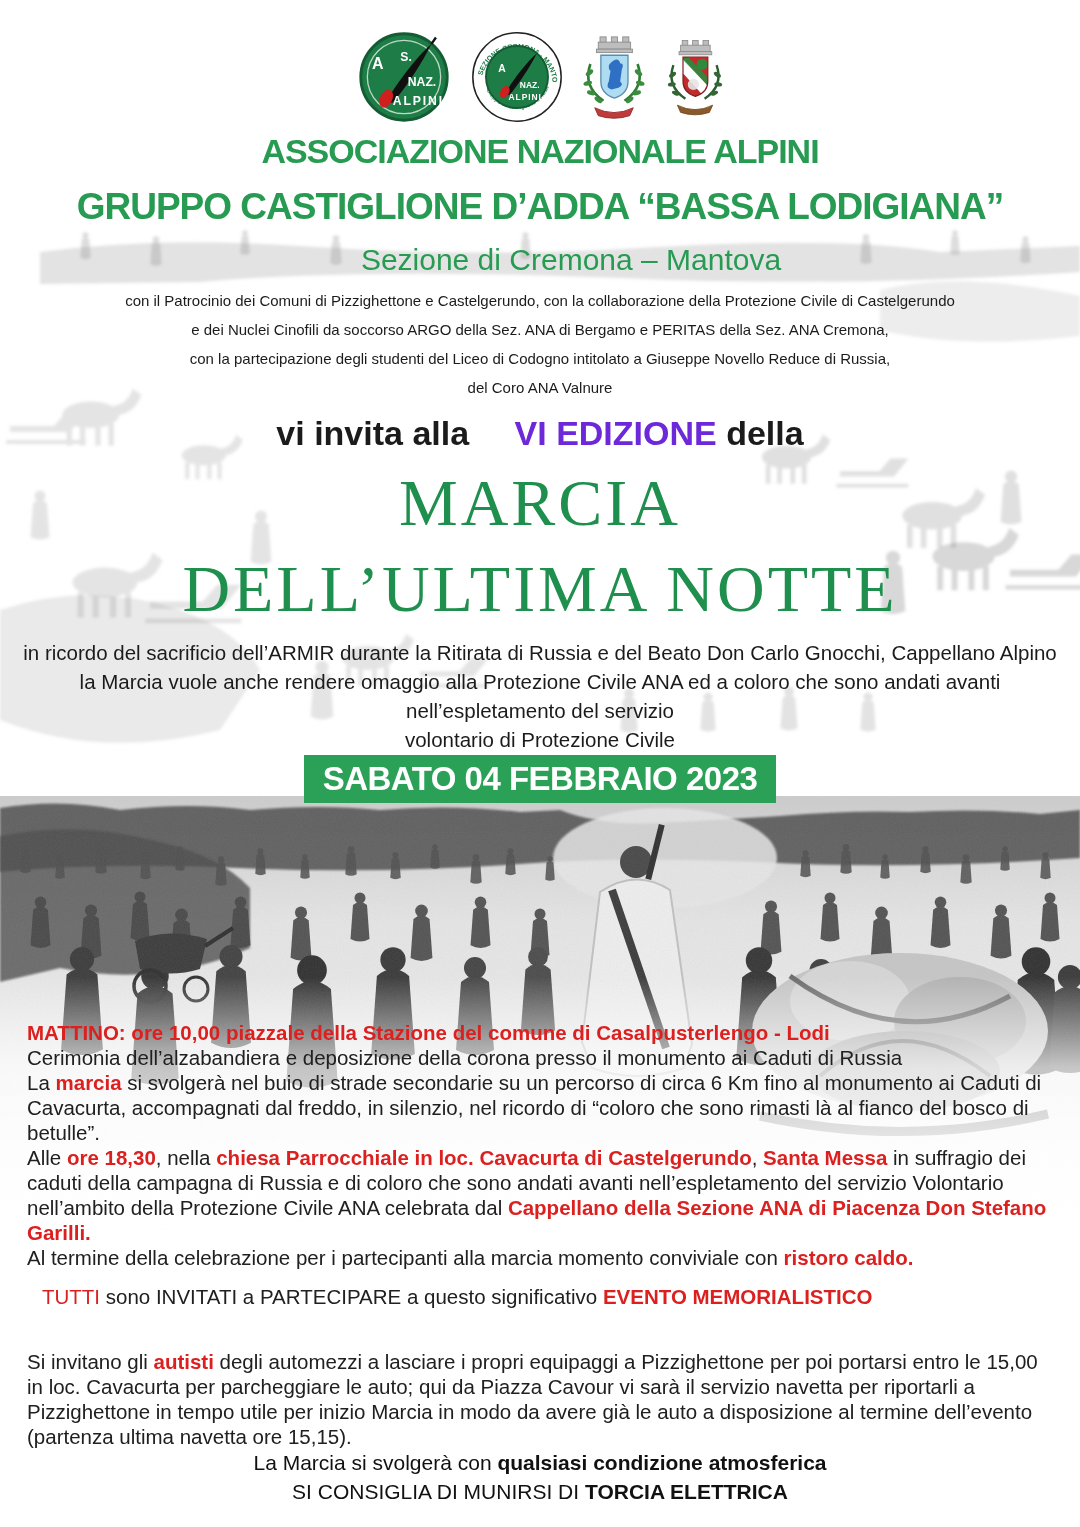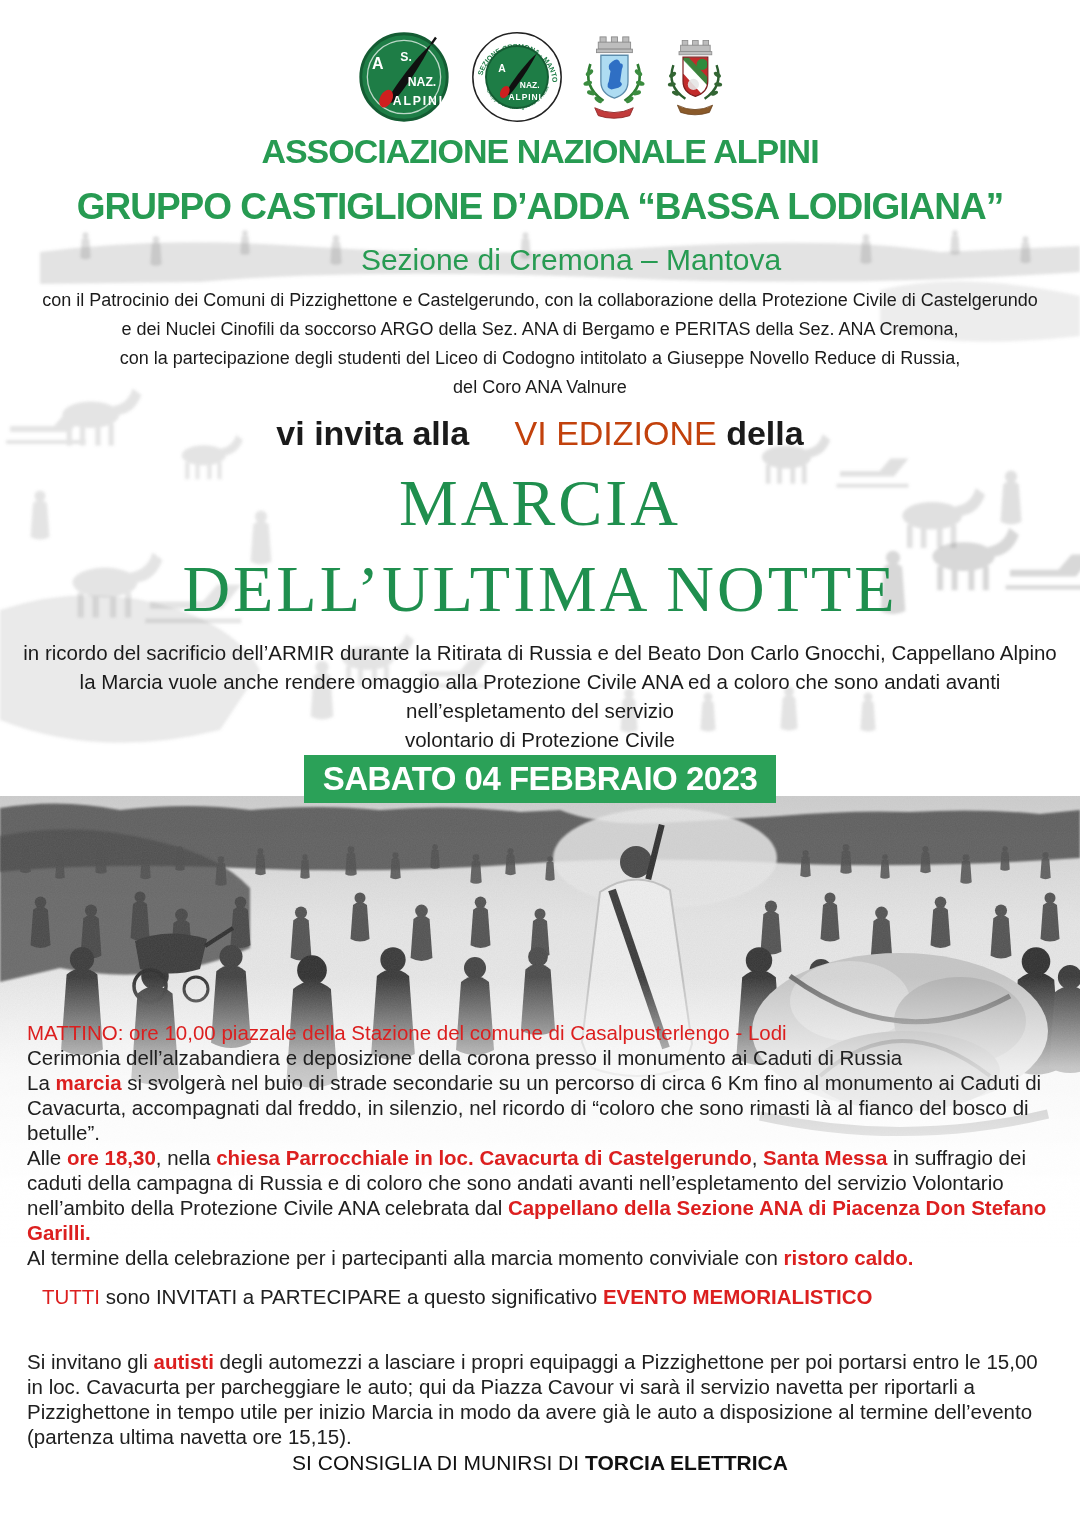--- a/index.html
+++ b/index.html
@@ -7,21 +7,21 @@
   .poster{position:relative;width:1080px;height:1527px;margin:0 auto;background:#ffffff;overflow:hidden;}
   .layer{position:absolute;left:0;pointer-events:none;}
   .block{position:absolute;left:0;width:100%;text-align:center;z-index:2;}
 
   .logos-row{position:absolute;top:30px;left:0;width:100%;display:flex;justify-content:center;align-items:flex-end;gap:14px;z-index:2;}
   .logo{display:block;}
 
   .title1{top:132px;font-size:34px;font-weight:bold;letter-spacing:-1px;color:var(--green);}
   .title2{top:186px;font-size:37px;font-weight:bold;letter-spacing:-1px;color:var(--green);}
   .subtitle{top:243px;font-size:30px;font-weight:normal;color:var(--green);padding-left:31px;}
-  .patronage{top:286px;font-size:18px;line-height:29px;color:#1b1b1b;}
+  .patronage{top:286px;font-size:15px;line-height:29px;color:#1b1b1b;}
   .invite{top:414px;font-size:34px;font-weight:bold;color:#1b1b1b;}
   .main-title{top:460px;font-family:"Liberation Serif",serif;font-size:66px;line-height:86px;letter-spacing:3px;color:#1f8f4e;}
   .desc{top:638px;font-size:20.5px;line-height:29px;color:#1b1b1b;}
 
   .banner{position:absolute;top:755px;left:50%;transform:translateX(-50%);width:472px;height:48px;background:var(--banner);z-index:3;
           display:flex;align-items:center;justify-content:center;}
   .banner span{color:#ffffff;font-size:33px;font-weight:bold;letter-spacing:-0.5px;}
 
   .program{position:absolute;top:1020px;left:27px;width:1028px;z-index:2;font-size:20.5px;line-height:25px;color:#202020;text-align:left;}
   .program p{margin:0;}
@@ -308,40 +308,41 @@
         <ellipse cx="64" cy="69" rx="5" ry="2.6" transform="rotate(-20 64 69)"></ellipse>
       </g>
       <path d="M18 84 q22 11 44 0 l-4 9 q-18 6 -36 0 z" fill="#8a5a2a" stroke="#6b431d" stroke-width="1"></path>
     </svg>
   </div>
 
   <div class="block title2">GRUPPO CASTIGLIONE D’ADDA “BASSA LODIGIANA”</div>
   <div class="block title1">ASSOCIAZIONE NAZIONALE ALPINI</div>
   <div class="block subtitle">Sezione di Cremona – Mantova</div>
   <div class="block patronage">con il Patrocinio dei Comuni di Pizzighettone e Castelgerundo, con la collaborazione della Protezione Civile di Castelgerundo<br>e dei Nuclei Cinofili da soccorso ARGO della Sez. ANA di Bergamo e PERITAS della Sez. ANA Cremona,<br>con la partecipazione degli studenti del Liceo di Codogno intitolato a Giuseppe Novello Reduce di Russia,<br>del Coro ANA Valnure</div>
-  <div class="block invite"><span>vi invita alla </span><span style="color: #c2410c; font-weight: 400; margin-left: 36px;">VI EDIZIONE</span><span> della</span></div>
+  <div class="block invite"><span>vi invita alla </span><span style="color: #6d28d9; font-weight: 700; margin-left: 36px;">VI EDIZIONE</span><span> della</span></div>
 
   <div class="block main-title">
     <div>MARCIA</div>
     <div>DELL’ULTIMA NOTTE</div>
   </div>
 
   <div class="block desc">in ricordo del sacrificio dell’ARMIR durante la Ritirata di Russia e del Beato Don Carlo Gnocchi, Cappellano Alpino<br>la Marcia vuole anche rendere omaggio alla Protezione Civile ANA ed a coloro che sono andati avanti nell’espletamento del servizio<br>volontario di Protezione Civile</div>
 
   <div class="banner">
     <span>SABATO 04 FEBBRAIO 2023</span>
   </div>
 
   <div class="program">
-    <p><span style="color: rgb(220, 31, 31); font-weight: 400;">MATTINO: ore 10,00 piazzale della Stazione del comune di Casalpusterlengo - Lodi</span></p>
+    <p><span style="color: rgb(220, 31, 31); font-weight: 700;">MATTINO: ore 10,00 piazzale della Stazione del comune di Casalpusterlengo - Lodi</span></p>
     <p><span>Cerimonia dell’alzabandiera e deposizione della corona presso il monumento ai Caduti di Russia</span></p>
     <p><span>La </span><span style="color: rgb(220, 31, 31); font-weight: 700;">marcia</span><span> si svolgerà nel buio di strade secondarie su un percorso di circa 6 Km fino al monumento ai Caduti di Cavacurta, accompagnati dal freddo, in silenzio, nel ricordo di “coloro che sono rimasti là al fianco del bosco di betulle”.</span></p>
     <p><span>Alle </span><span style="color: rgb(220, 31, 31); font-weight: 700;">ore 18,30</span><span>, nella </span><span style="color: rgb(220, 31, 31); font-weight: 700;">chiesa Parrocchiale in loc. Cavacurta di Castelgerundo</span><span>, </span><span style="color: rgb(220, 31, 31); font-weight: 700;">Santa Messa</span><span> in suffragio dei caduti della campagna di Russia e di coloro che sono andati avanti nell’espletamento del servizio Volontario nell’ambito della Protezione Civile ANA celebrata dal </span><span style="color: rgb(220, 31, 31); font-weight: 700;">Cappellano della Sezione ANA di Piacenza Don Stefano Garilli.</span></p>
     <p><span>Al termine della celebrazione per i partecipanti alla marcia momento conviviale con </span><span style="color: rgb(220, 31, 31); font-weight: 700;">ristoro caldo.</span></p>
     <p class="gap-s"><span style="color: rgb(220, 31, 31); font-weight: 400; margin-left: 15px;">TUTTI</span><span> sono INVITATI a PARTECIPARE a questo significativo </span><span style="color: rgb(220, 31, 31); font-weight: 700;">EVENTO MEMORIALISTICO</span></p>
     <p class="gap-m"><span>Si invitano gli </span><span style="color: rgb(220, 31, 31); font-weight: 700;">autisti</span><span> degli automezzi a lasciare i propri equipaggi a Pizzighettone per poi portarsi entro le 15,00 in loc. Cavacurta per parcheggiare le auto; qui da Piazza Cavour vi sarà il servizio navetta per riportarli a Pizzighettone in tempo utile per inizio Marcia in modo da avere già le auto a disposizione al termine dell’evento (partenza ultima navetta ore 15,15).</span></p>
   </div>
 
   <div class="block footer">
+    <div><span>La Marcia si svolgerà con </span><span style="font-weight: 700;">qualsiasi condizione atmosferica</span></div>
     <div><span>SI CONSIGLIA DI MUNIRSI DI </span><span style="font-weight: 700;">TORCIA ELETTRICA</span></div>
   </div>
 
 </div>
 
 </body></html>

